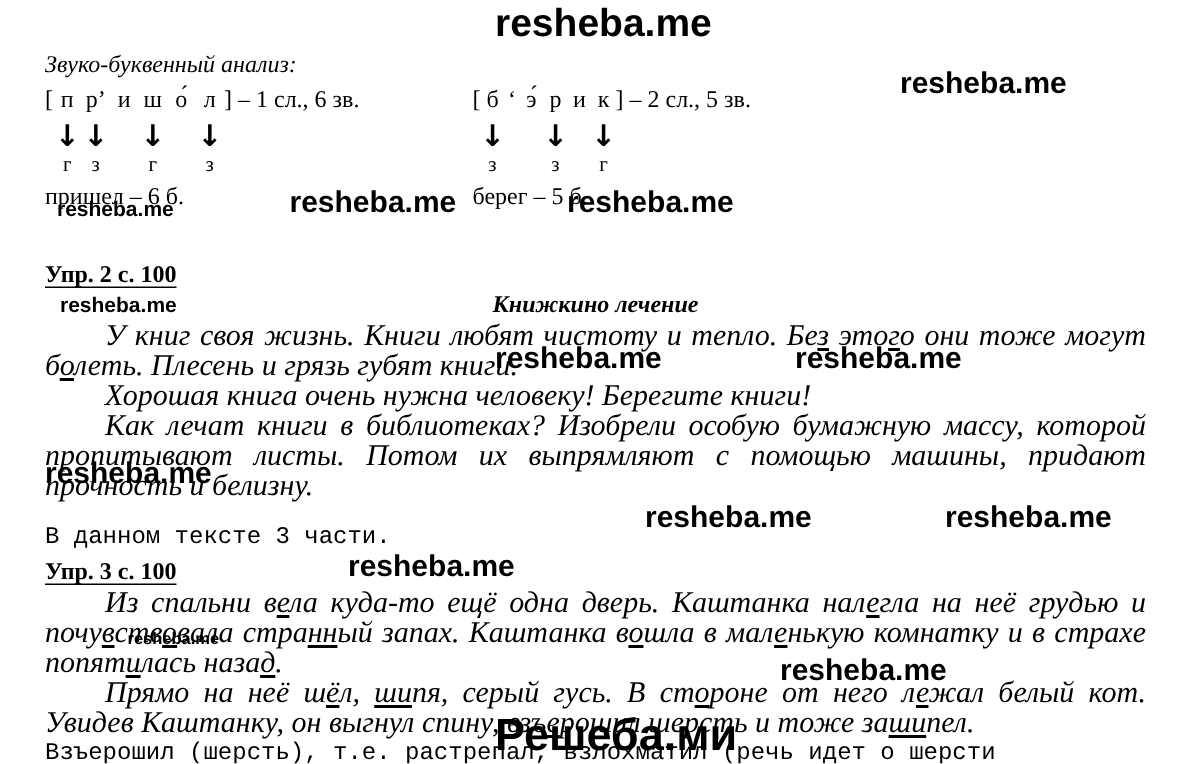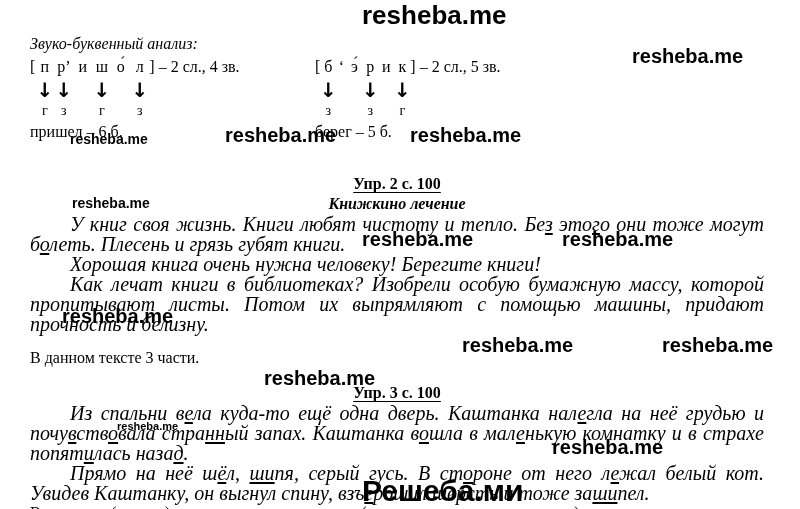--- a/index.html
+++ b/index.html
@@ -13,28 +13,28 @@
   .phon-line{display:flex;align-items:flex-start;font-size:16px;}
   .bracket,.suffix{line-height:22px;white-space:nowrap;}
   .sounds{display:flex;}
   .phon-col{display:flex;flex-direction:column;align-items:center;width:19px;}
   .w2 .phon-col{width:16px;}
   .phon-char{line-height:22px;height:22px;}
   .phon-arrow{height:26px;line-height:24px;font-family:"DejaVu Sans",sans-serif;
               font-weight:bold;font-size:20px;}
   .phon-mark{height:16px;line-height:14px;font-size:14px;}
   .phon-result{font-size:16px;line-height:20px;margin-top:2px;}
-  .ex-heading{font-size:16px;line-height:20px;font-weight:bold;margin-top:32px;text-align:center;}
+  .ex-heading{font-size:16px;line-height:20px;font-weight:bold;margin-top:32px;}
   .ex-heading .hd{text-decoration:underline;text-underline-offset:3px;}
-  .ex3 .ex-heading{margin-top:15px;}
+  .ex3 .ex-heading{margin-top:4px;}
   .story-title{font-size:16px;line-height:20px;font-weight:bold;font-style:italic;
                text-align:center;}
   .story-para{font-size:20px;line-height:20px;font-style:italic;text-align:justify;
               text-indent:40px;margin:0;}
-  .note-line{font-size:16px;line-height:20px;margin:0;}
+  .note-line{font-size:16px;line-height:20px;margin:0;font-family:Liberation Mono, monospace;}
   .notes{margin-top:14px;}
   u{text-decoration:underline;text-underline-offset:2px;}
   .wm{position:absolute;font-family:"Liberation Sans",sans-serif;font-weight:bold;
       white-space:nowrap;line-height:1;}
   .wm-small{font-weight:600;}
 </style>
 </head>
 <body>
 
 <div class="page">
@@ -79,21 +79,21 @@
                 <span class="phon-arrow"></span>
                 <span class="phon-mark"></span>
               </span>
 
               <span class="phon-col">
                 <span class="phon-char">л</span>
                 <span class="phon-arrow">↓</span>
                 <span class="phon-mark">з</span>
               </span>
             </span>
-          <span class="suffix">] – 2 сл., 4 зв.</span>
+          <span class="suffix">] – 1 сл., 6 зв.</span>
         </div>
         <div class="phon-result">пришел – 6 б.</div>
       </div>
 
       <div class="phon-word w2">
         <div class="phon-line">
           <span class="bracket">[</span>
           <span class="sounds">
 
               <span class="phon-col">
@@ -156,21 +156,21 @@
       <div class="ex-heading">
         <span class="hd">Упр. 3 с. 100</span>
       </div>
       <p class="story-para">Из спальни в<u>е</u>ла куда-то ещё одна дверь. Каштанка нал<u>е</u>гла на неё грудью и почу<u>в</u>ств<u>о</u>вала стра<u>нн</u>ый запах. Каштанка в<u>о</u>шла в мал<u>е</u>нькую комнатку и в страхе попят<u>и</u>лась наза<u>д</u>.</p>
       <p class="story-para">Прямо на неё ш<u>ё</u>л, <u>ши</u>пя, серый гусь. В ст<u>о</u>роне от него л<u>е</u>жал белый кот. Увидев Каштанку, он выгнул спину, взъ<u>е</u>рошил шерсть и тоже за<u>ши</u>пел.</p>
       <p class="note-line">Взъерошил (шерсть), т.е. растрепал, взлохматил (речь идет о шерсти животного)</p>
     </div>
 
   </div>
 
-  <div style="position:absolute;inset:0;pointer-events:none;margin-left:32px;">
+  <div style="position:absolute;inset:0;pointer-events:none;">
       <span class="wm" style="left: 330px; top: 2px; font-size: 26px;">resheba.me</span>
       <span class="wm" style="left: 600px; top: 46px; font-size: 20px;">resheba.me</span>
       <span class="wm wm-small" style="left: 38px; top: 132px; font-size: 14px;">resheba.me</span>
       <span class="wm" style="left: 193px; top: 125px; font-size: 20px;">resheba.me</span>
       <span class="wm" style="left: 378px; top: 125px; font-size: 20px;">resheba.me</span>
       <span class="wm wm-small" style="left: 40px; top: 196px; font-size: 14px;">resheba.me</span>
       <span class="wm" style="left: 330px; top: 229px; font-size: 20px;">resheba.me</span>
       <span class="wm" style="left: 530px; top: 229px; font-size: 20px;">resheba.me</span>
       <span class="wm" style="left: 30px; top: 306px; font-size: 20px;">resheba.me</span>
       <span class="wm" style="left: 430px; top: 335px; font-size: 20px;">resheba.me</span>

